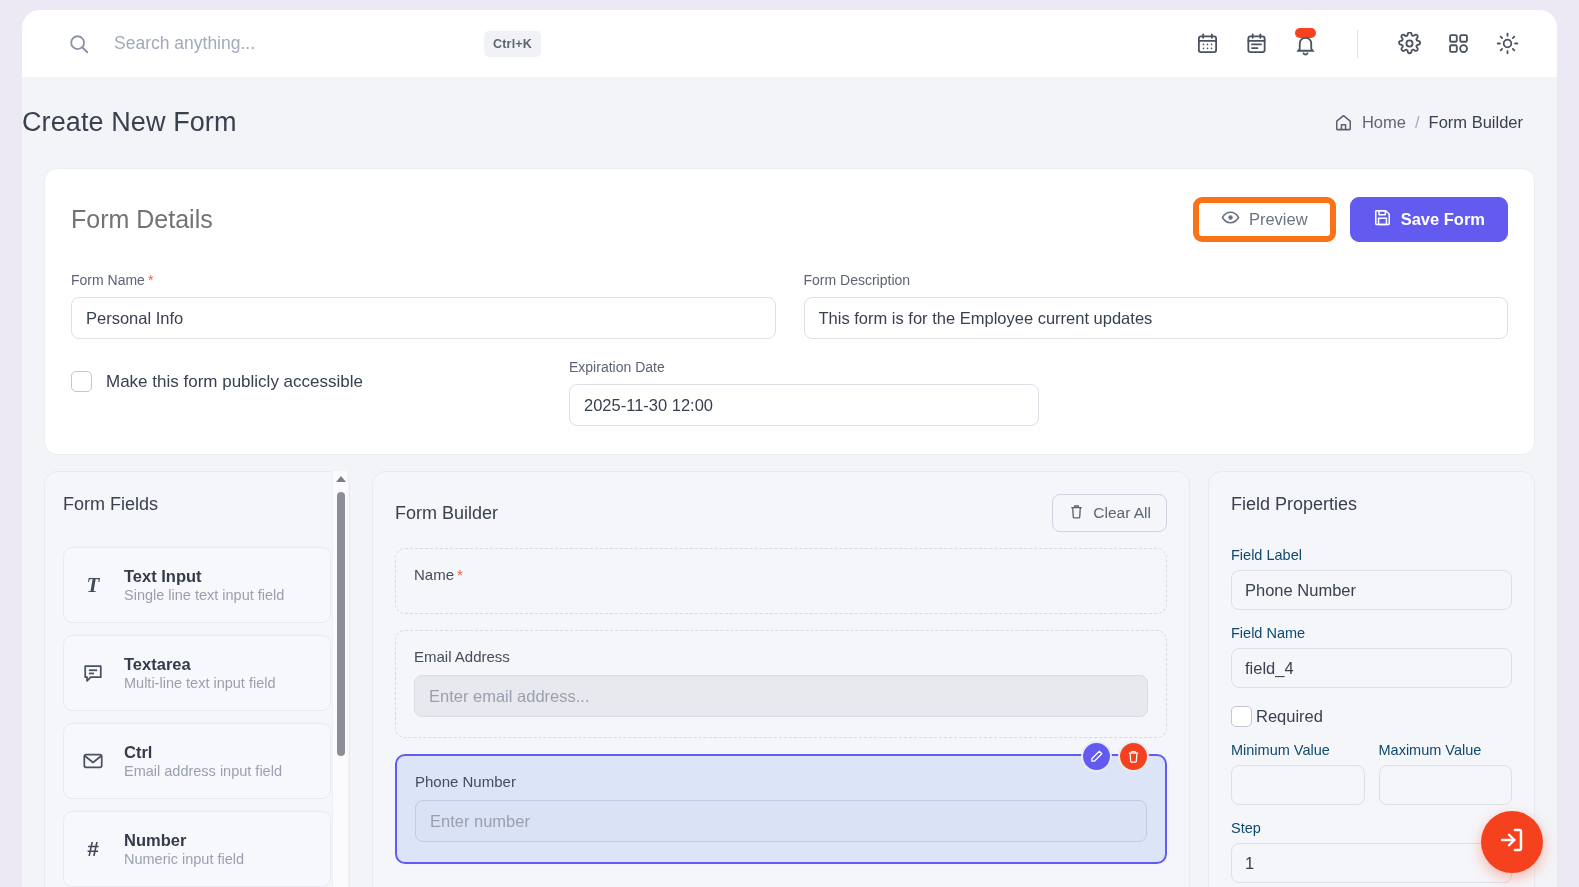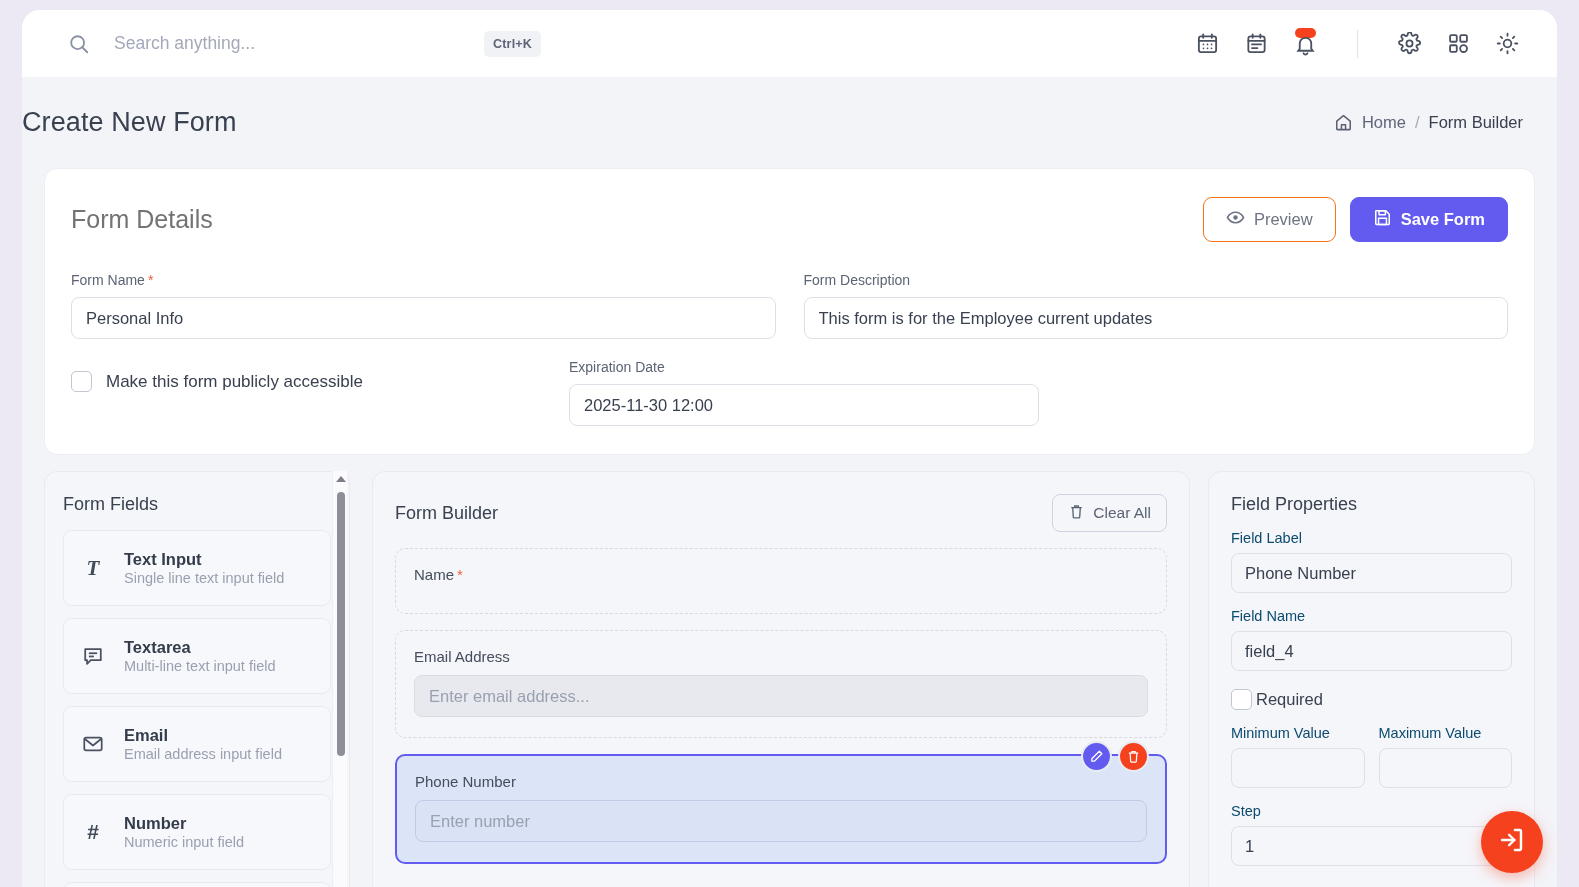--- a/index.html
+++ b/index.html
@@ -85,21 +85,21 @@
   }
   .details-head { display: flex; align-items: center; }
   .section-title { font-size: 25px; color: #737373; }
   .head-actions { margin-left: auto; display: flex; gap: 14px; align-items: center; }
   .btn {
     display: inline-flex; align-items: center; gap: 9px;
     border-radius: 9px; font-size: 16.5px;
     height: 45px; padding: 0 22px; cursor: pointer;
     font-family: "Liberation Sans", sans-serif;
   }
-  .btn-ghost { background: #fff; border: 1px solid #f97316; color: #6d7384; }
+  .btn-ghost { background: #fff; border: 6px solid #f97316; color: #6d7384; }
   .btn-primary { background: #635bf0; border: 1px solid #635bf0; color: #fff; font-weight: bold; }
   .btn svg { width: 19px; height: 19px; }
 
   .fields-row { display: flex; gap: 28px; margin-top: 30px; }
   .fgroup { display: flex; flex-direction: column; }
   .flabel { font-size: 14px; color: #5c6374; margin-bottom: 9px; }
   .req { color: #f0603c; margin-left: 3px; }
   .tinput {
     height: 42px; border: 1px solid #dee0e8; border-radius: 8px;
     background: #fff; padding: 0 14px;
@@ -118,21 +118,21 @@
 
   
   .col-fields {
     position: absolute; left: 22px; top: 461px;
     width: 306px; height: 426px;
     background: #f5f6fa; border: 1px solid #e9eaf0;
     border-radius: 13px 13px 0 0;
     padding: 22px 18px 0 18px;
     overflow: hidden;
   }
-  .panel-title { font-size: 18px; color: #39404f; margin-bottom: 15px; }
+  .panel-title { font-size: 18px; color: #39404f; margin-bottom: 32px; }
   .field-item {
     display: flex; align-items: center; gap: 18px;
     background: #f7f8fb; border: 1px solid #e8eaf1;
     border-radius: 9px; height: 76px; padding: 0 16px;
     margin-bottom: 12px; cursor: grab;
   }
   .fi-icon { width: 26px; color: #4a5160; display: flex; justify-content: center; }
   .fi-icon svg { width: 22px; height: 22px; display: block; }
   .fi-glyph { font-size: 21px; color: #434a59; }
   .fi-title { font-size: 16.5px; color: #343b4a; font-weight: bold; }
@@ -397,21 +397,21 @@
     </div>
 
     <div class="field-item">
       <span class="fi-icon">
         <svg viewBox="0 0 24 24" fill="none" stroke="currentColor" stroke-width="1.9" stroke-linejoin="round">
           <rect x="2.5" y="5" width="19" height="14" rx="2"></rect>
           <path d="m3.2 6.6 8.8 7 8.8-7"></path>
         </svg>
       </span>
       <span>
-        <span class="fi-title">Email</span><br>
+        <span class="fi-title">Ctrl</span><br>
         <span class="fi-sub">Email address input field</span>
       </span>
     </div>
 
     <div class="field-item">
       <span class="fi-icon">
           <span class="fi-glyph" style="font-weight:bold;">#</span>
         </span>
       <span>
         <span class="fi-title">Number</span><br>

